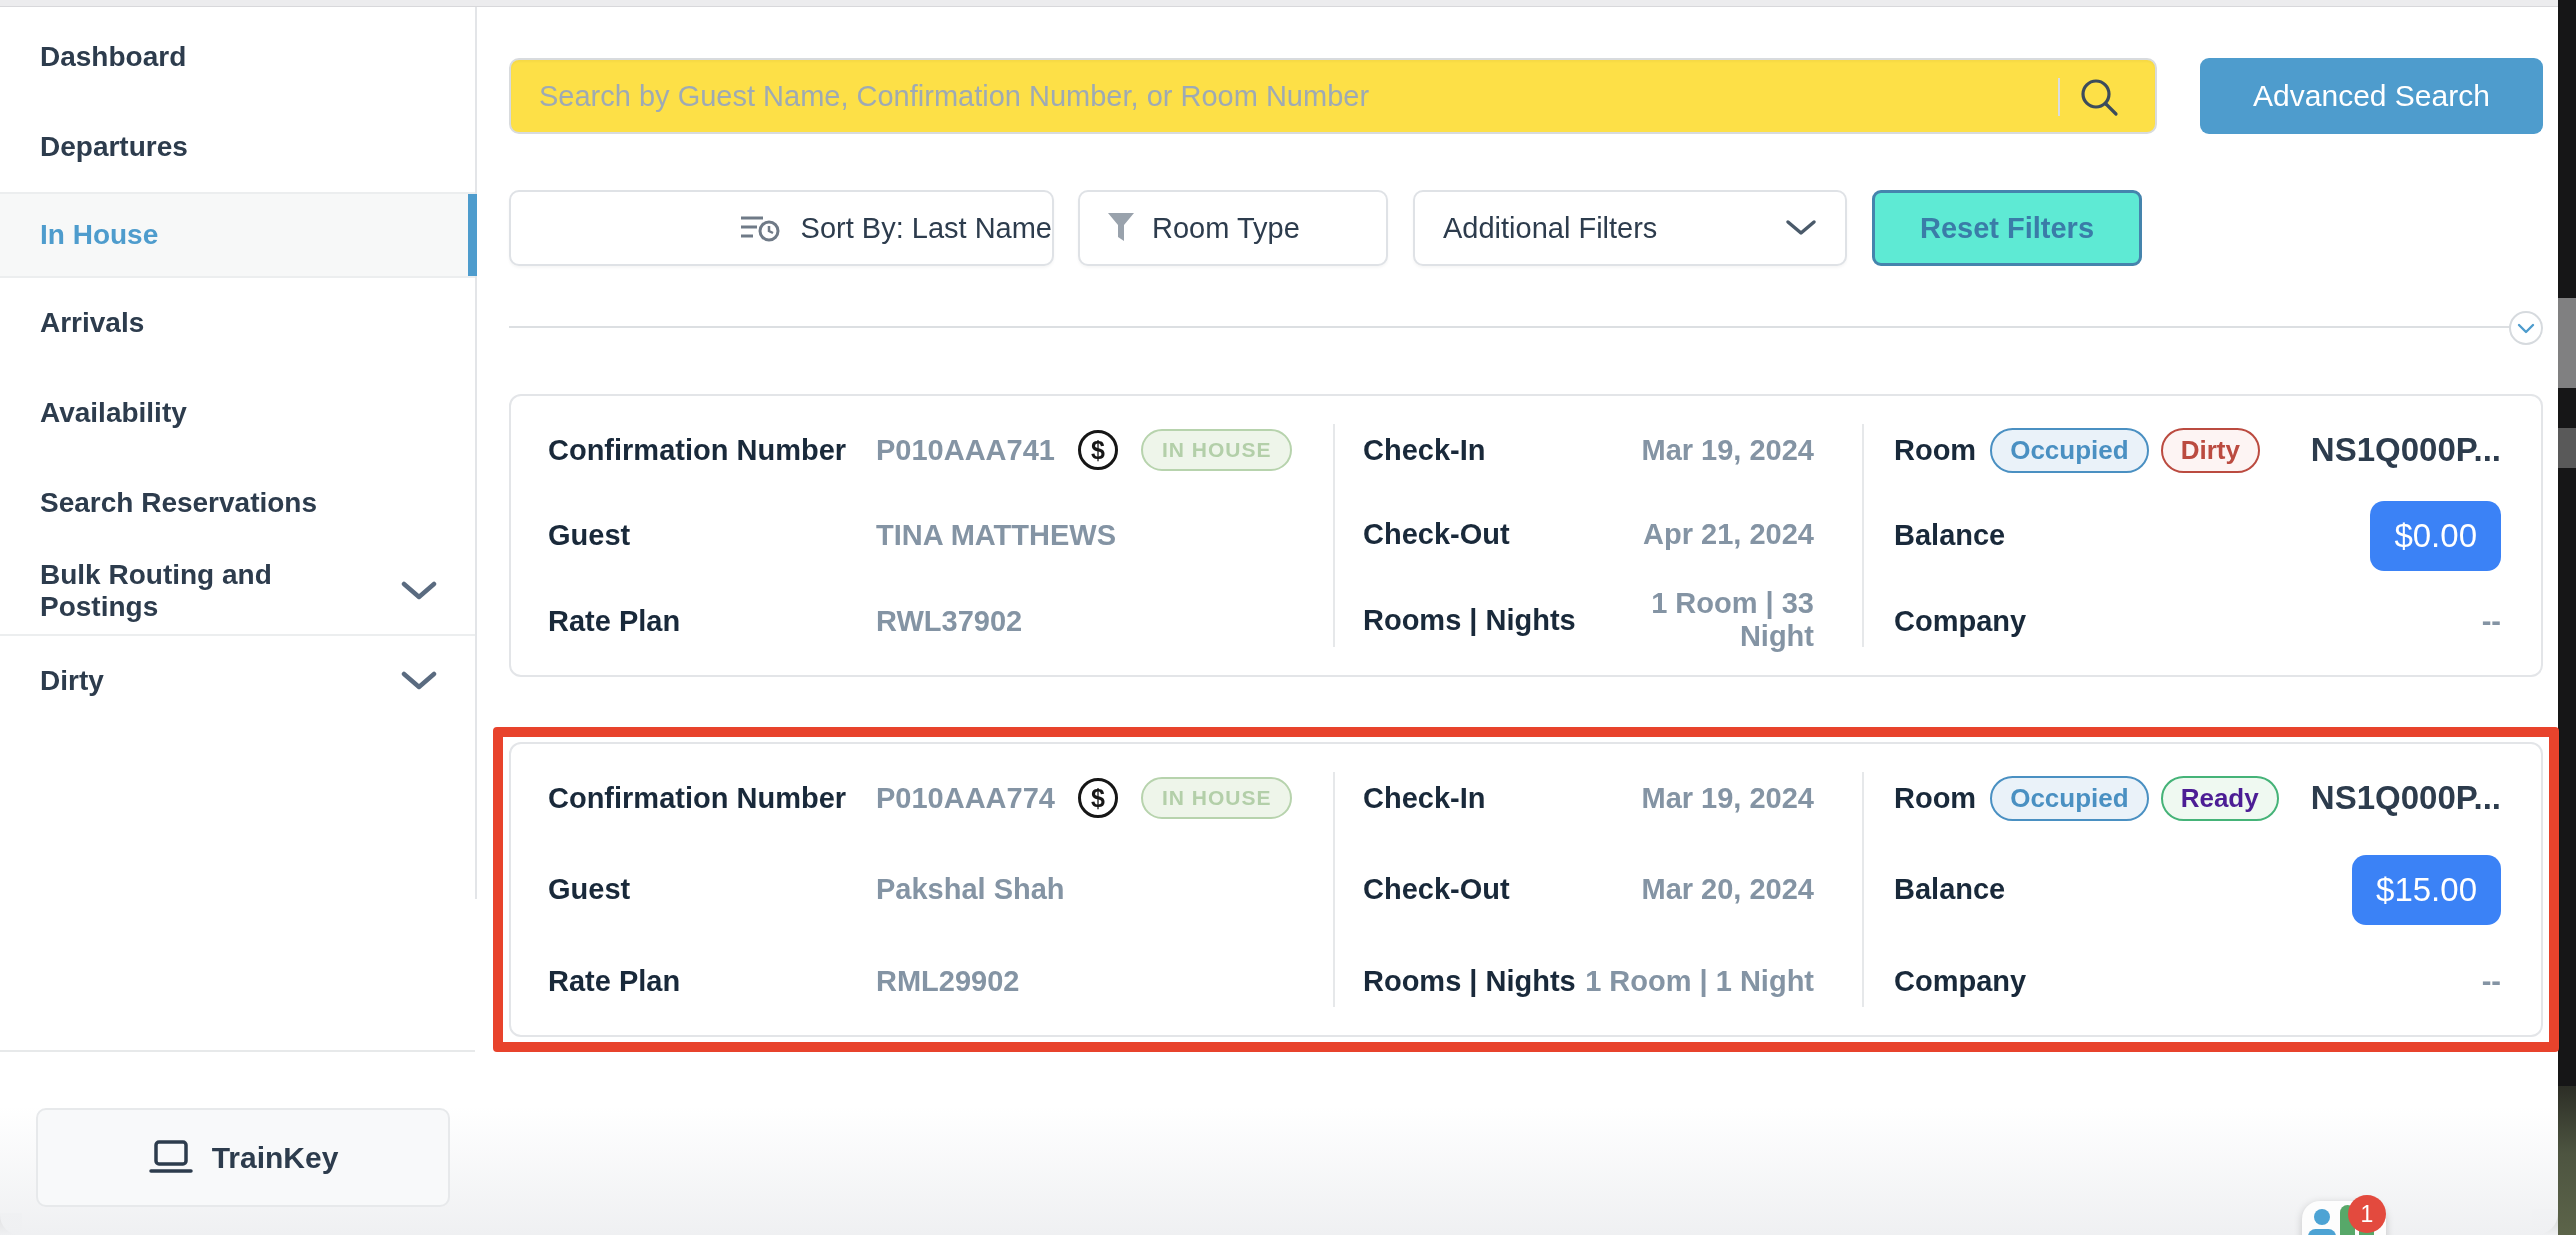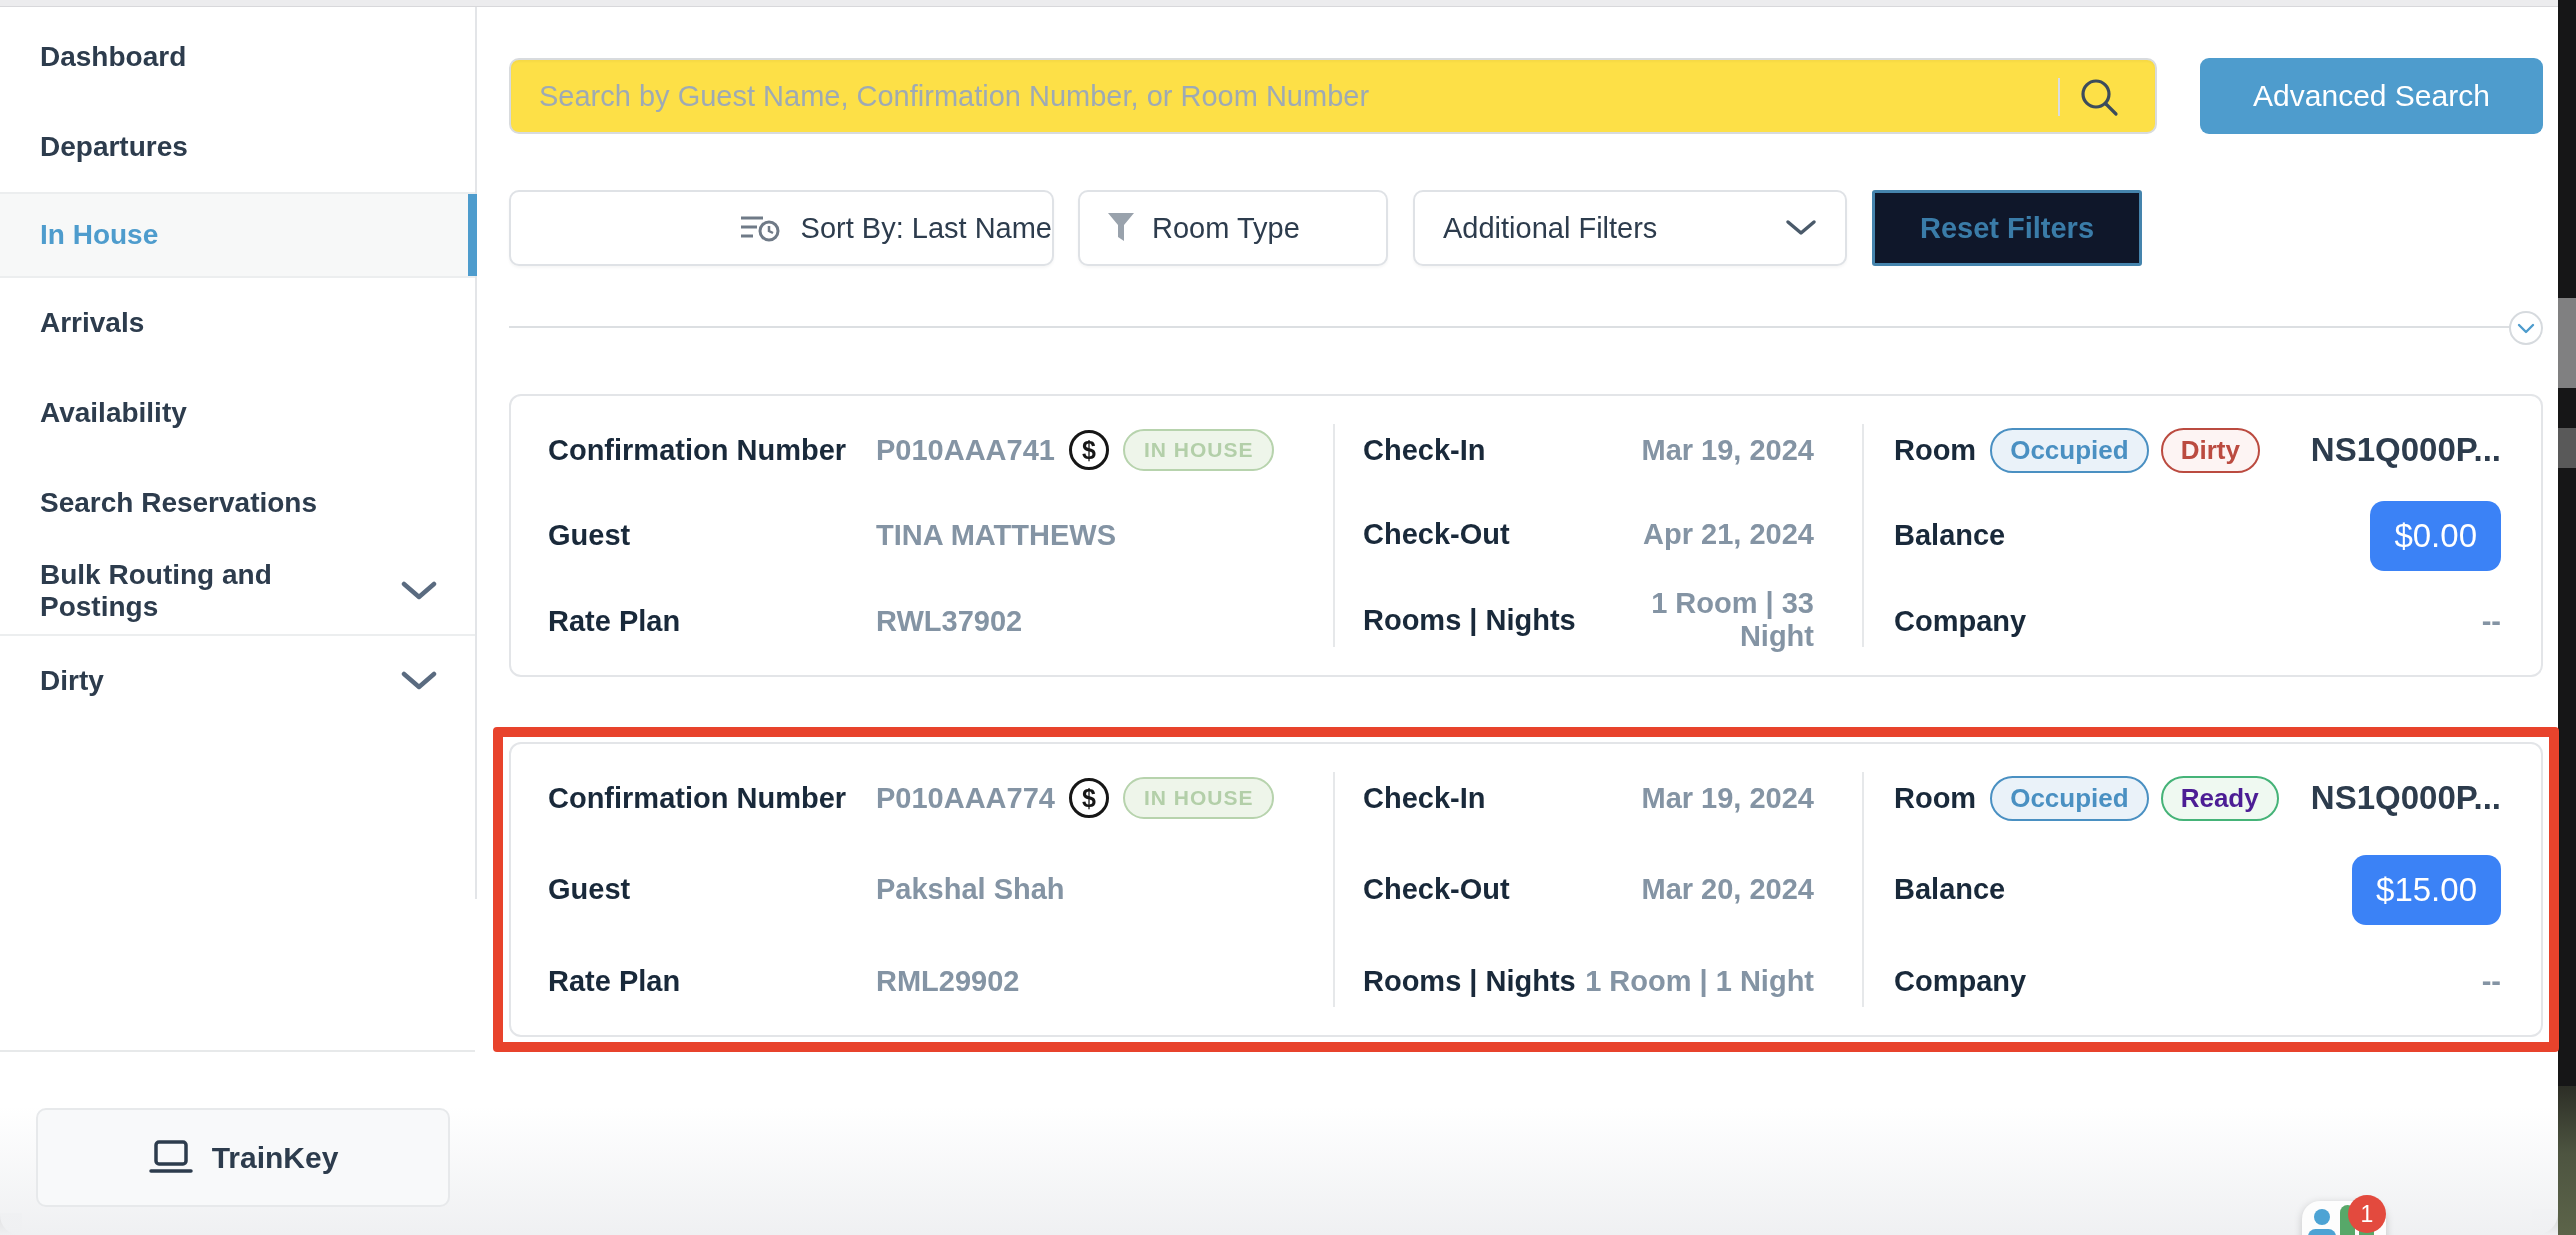--- a/index.html
+++ b/index.html
@@ -51,21 +51,21 @@
   .search-divider{position:absolute;right:95px;top:18px;width:2px;height:38px;background:#d9dde1;}
   .search-glass{position:absolute;right:34px;top:15px;width:44px;height:44px;cursor:pointer;}
   .btn-advanced{margin-left:43px;width:343px;border:none;border-radius:9px;background:#4e9ccd;color:#ffffff;font-size:30px;font-family:"Liberation Sans",sans-serif;cursor:pointer;}
 
   .filter-row{margin-top:56px;height:76px;display:flex;align-items:stretch;}
   .filter-box{display:flex;align-items:center;box-sizing:border-box;border:2px solid #dfe2e6;border-radius:10px;background:#fff;
     box-shadow:0 2px 3px rgba(0,0,0,0.04);font-size:29px;color:#2d3c4d;cursor:pointer;}
   .fb-sort{width:545px;padding-left:28px;gap:20px;justify-content:flex-end;}
   .fb-room{width:310px;margin-left:24px;padding-left:26px;gap:16px;}
   .fb-add{width:434px;margin-left:25px;padding:0 28px;justify-content:space-between;}
-  .btn-reset{width:270px;margin-left:25px;border:3px solid #4584ad;border-radius:3px;background:#0f172a;color:#3a7ca8;font-size:29px;font-weight:600;
+  .btn-reset{width:270px;margin-left:25px;border:3px solid #4584ad;border-radius:9px;background:#5eead4;color:#3a7ca8;font-size:29px;font-weight:600;
     display:flex;align-items:center;justify-content:center;cursor:pointer;box-sizing:border-box;}
 
   .divider-row{position:relative;margin-top:45px;height:34px;}
   .divider-row .line{position:absolute;left:0;top:15px;width:2003px;height:2px;background:#dcdfe2;}
   .collapse-circle{position:absolute;right:0;top:0;width:34px;height:34px;border:2px solid #d6dade;border-radius:50%;background:#fff;
     box-sizing:border-box;display:flex;align-items:center;justify-content:center;cursor:pointer;}
 
   
   .card{border:2px solid #e3e5e8;border-radius:12px;background:#fff;box-sizing:border-box;width:2034px;
     display:grid;grid-template-columns:822px 529px 683px;cursor:pointer;}
@@ -75,21 +75,21 @@
   .card-col{display:flex;flex-direction:column;justify-content:space-between;box-sizing:border-box;padding-top:22px;padding-bottom:22px;position:relative;}
   .card-col + .card-col::before{content:"";position:absolute;left:0;top:28px;bottom:28px;width:2px;background:#e6e8ea;}
   .crow{display:flex;align-items:center;min-height:64px;}
   .col-a{padding-left:37px;padding-right:20px;}
   .col-b{padding-left:30px;padding-right:48px;}
   .col-c{padding-left:32px;padding-right:44px;}
   .lbl{font-size:29px;font-weight:700;color:#19293a;flex:none;}
   .col-a .lbl{width:328px;}
   .val{font-size:29px;font-weight:600;color:#8494a4;}
   .col-b .val{margin-left:auto;text-align:right;}
-  .conf-group{display:flex;align-items:center;gap:14px;}
+  .conf-group{display:flex;align-items:center;gap:23px;}
   .dollar-icon{width:40px;height:40px;border:3px solid #161616;border-radius:50%;box-sizing:border-box;
     display:flex;align-items:center;justify-content:center;font-size:25px;font-weight:700;color:#161616;cursor:pointer;}
   .inhouse-badge{font-size:21px;font-weight:700;letter-spacing:1px;color:#b3cfa9;background:#eef5ea;border:2px solid #b7d3ad;border-radius:994px;padding:7px 19px;}
   .pills{display:flex;gap:12px;margin-left:14px;}
   .pill{font-size:26px;font-weight:600;border-radius:994px;padding:5px 18px;border:2px solid transparent;}
   .pill-occupied{color:#4a90c2;border-color:#4a90c2;background:#eaf2f9;}
   .pill-dirty{color:#bb4b40;border-color:#bb4b40;background:#fdf4f3;}
   .pill-ready{color:#4c1d95;border-color:#45b378;background:#eff9f1;}
   .room-number{margin-left:auto;font-size:33px;font-weight:700;color:#2d3c4d;}
   .balance-badge{margin-left:auto;background:#3b82f6;color:#fff;font-size:33px;border-radius:14px;padding:16px 24px;cursor:pointer;}

